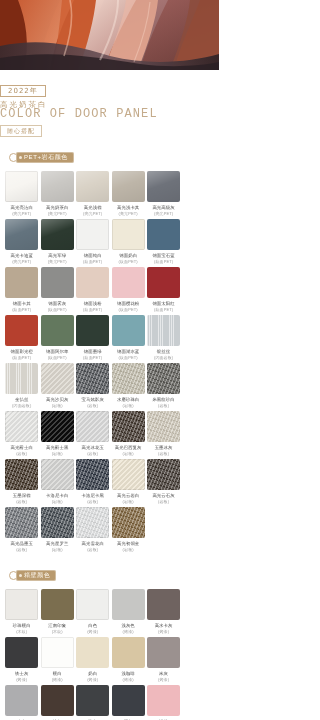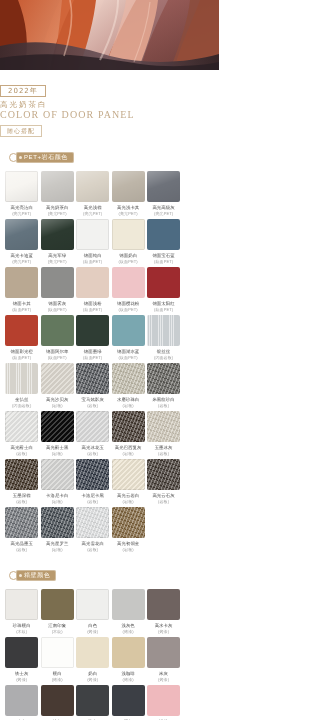--- a/index.html
+++ b/index.html
@@ -21,22 +21,22 @@
   }
 
   
   .titleblock{position:relative;width:219px;padding-top:9px;text-align:left;}
   .yearbox{
     display:inline-block;border:1px solid #c6a882;padding:1px 7px 1px 7px;
     font-size:7px;letter-spacing:1px;color:#b08f63;line-height:8px;
     font-family:"DejaVu Sans",sans-serif;
   }
   .t-cn{margin-top:3px;font-size:7.5px;letter-spacing:2px;color:#b99a70;line-height:9px;}
-  .t-en{margin-top:1px;font-size:10px;letter-spacing:1.1px;color:#c4ab8b;line-height:9px;
-        font-family:Liberation Serif, serif;}
+  .t-en{margin-top:1px;font-size:12px;letter-spacing:1.1px;color:#c4ab8b;line-height:9px;
+        font-family:Liberation Mono, monospace;}
   .subbox{
     display:inline-block;margin-top:3px;border:1px solid #d8c6ab;
     padding:1px 6px;font-size:6px;letter-spacing:1px;color:#b99a70;line-height:8px;
   }
 
   
   .sec{position:relative;margin-top:13px;padding-left:9px;height:15px;}
   .tag-wrap{display:flex;align-items:center;height:15px;}
   .tag-ring{
     width:9px;height:9px;border:1.2px solid #c9ae8a;border-radius:50%;

